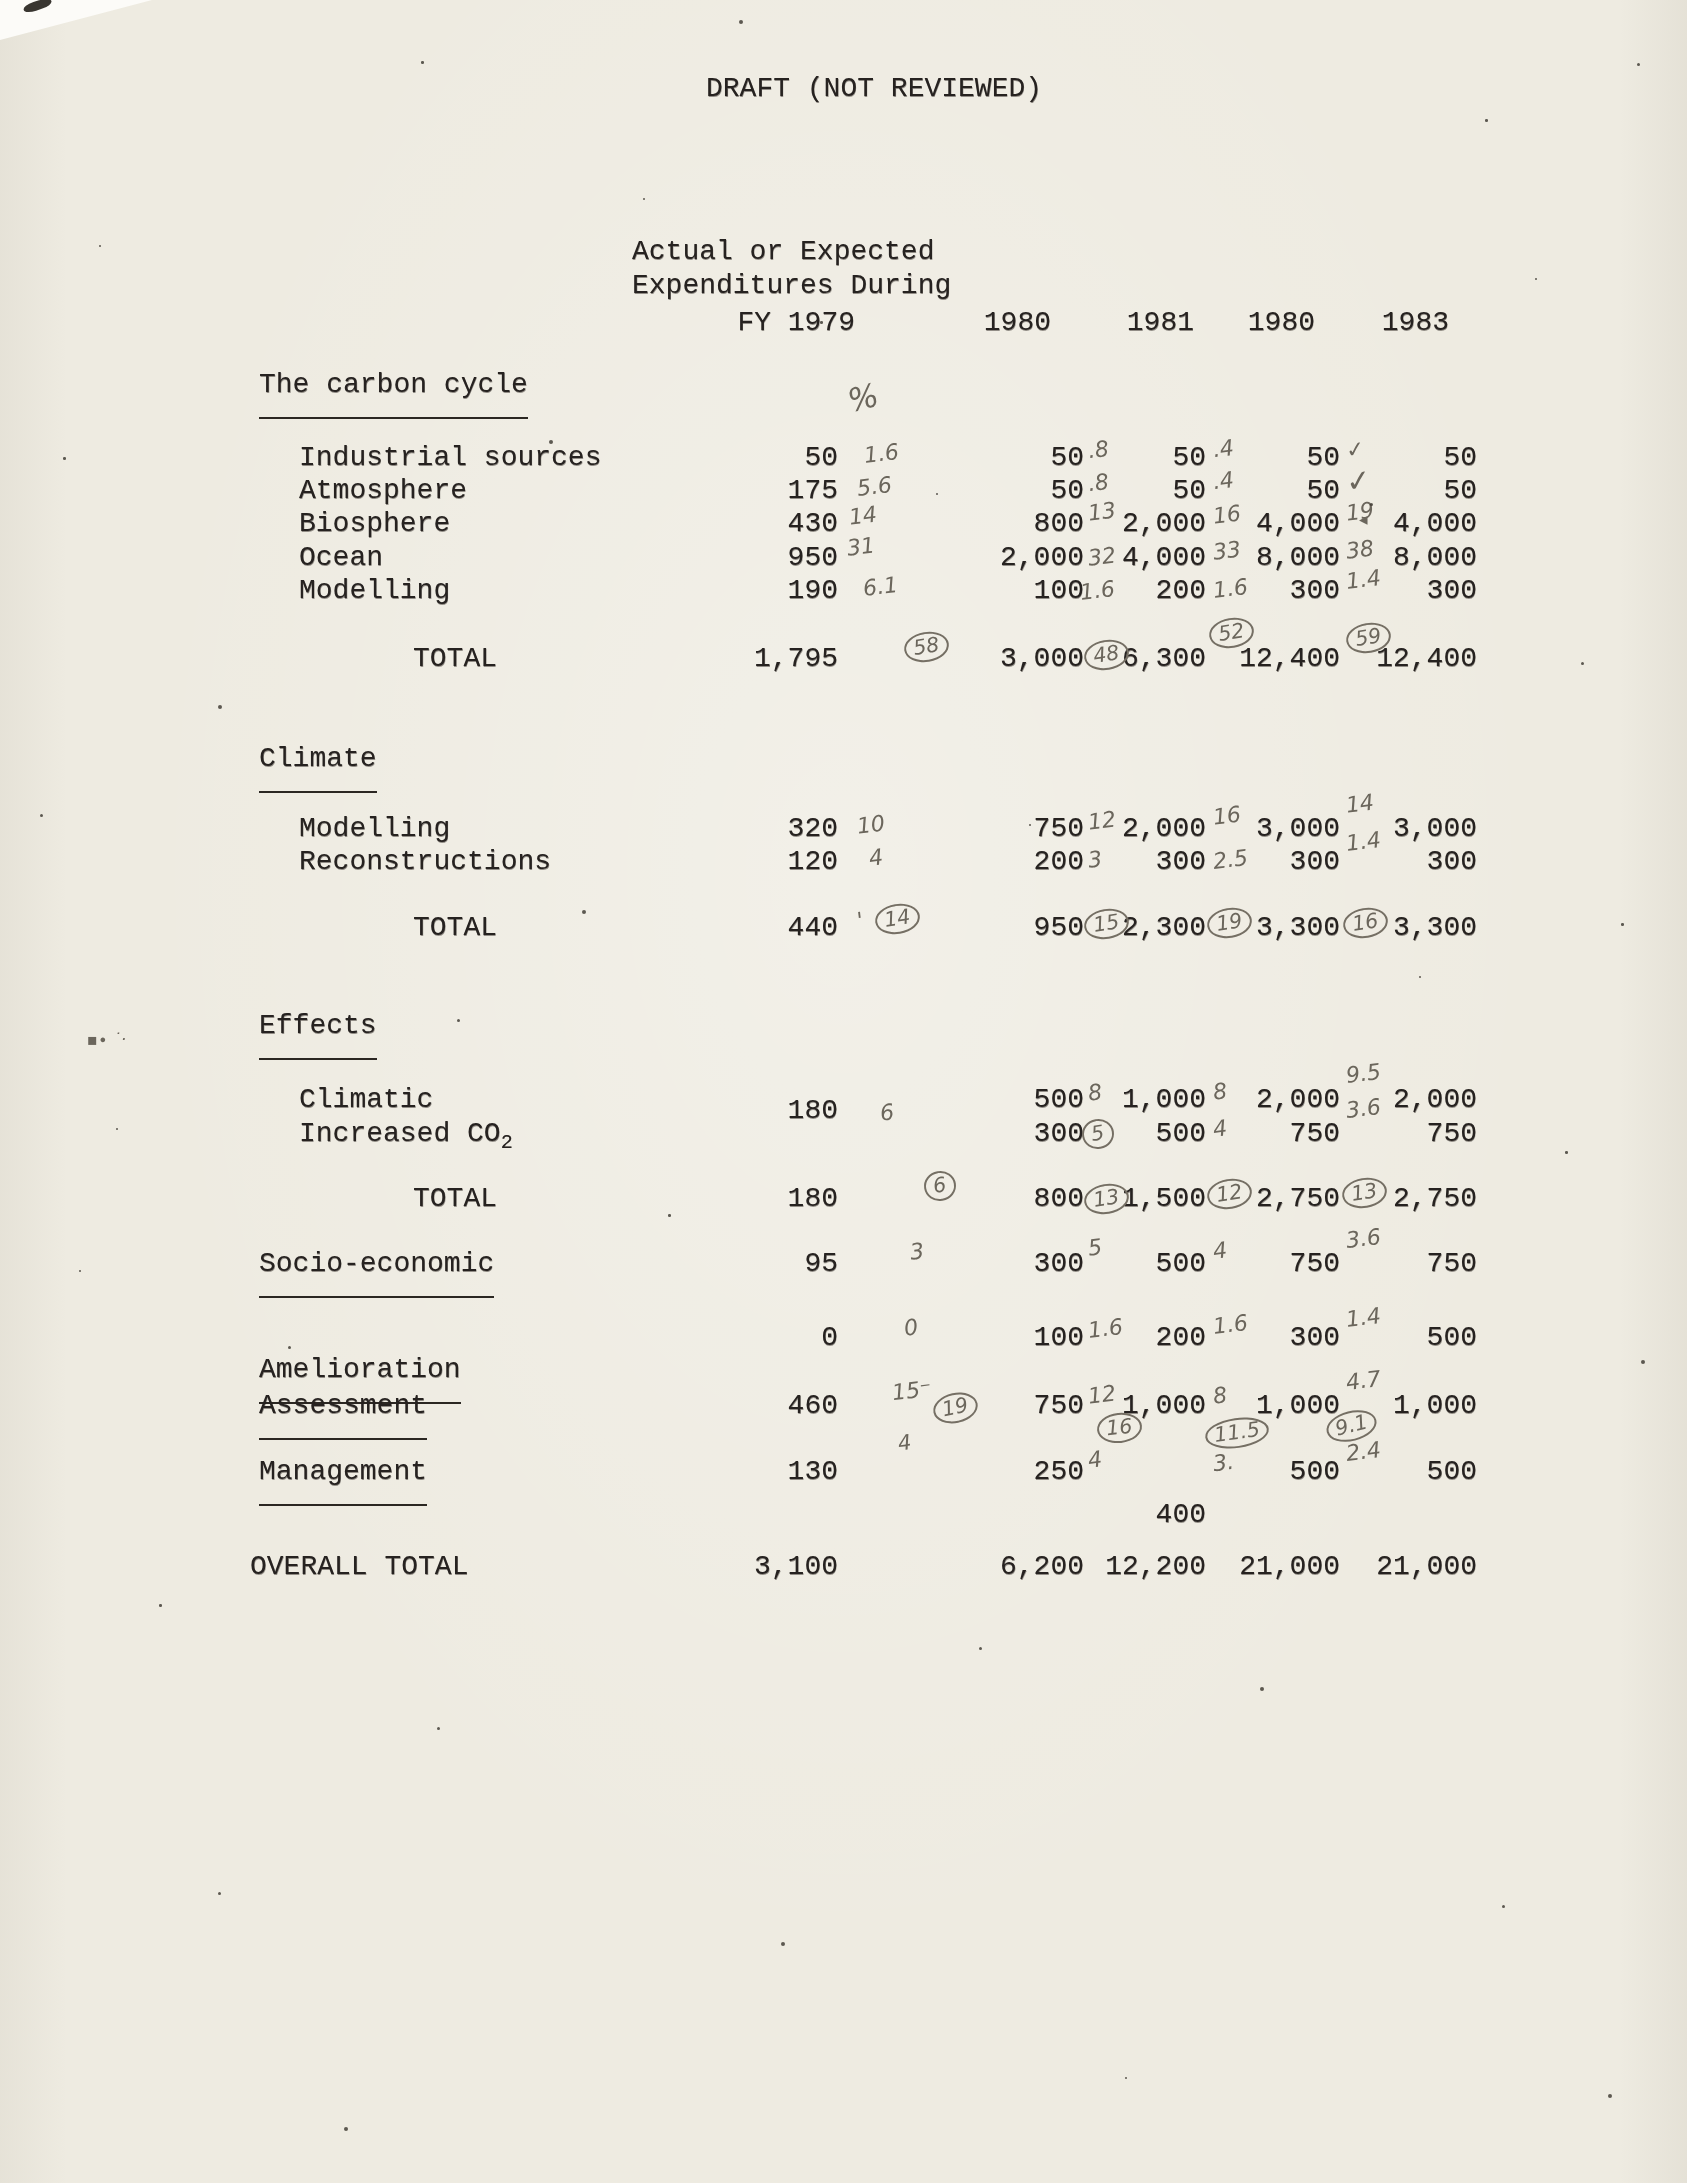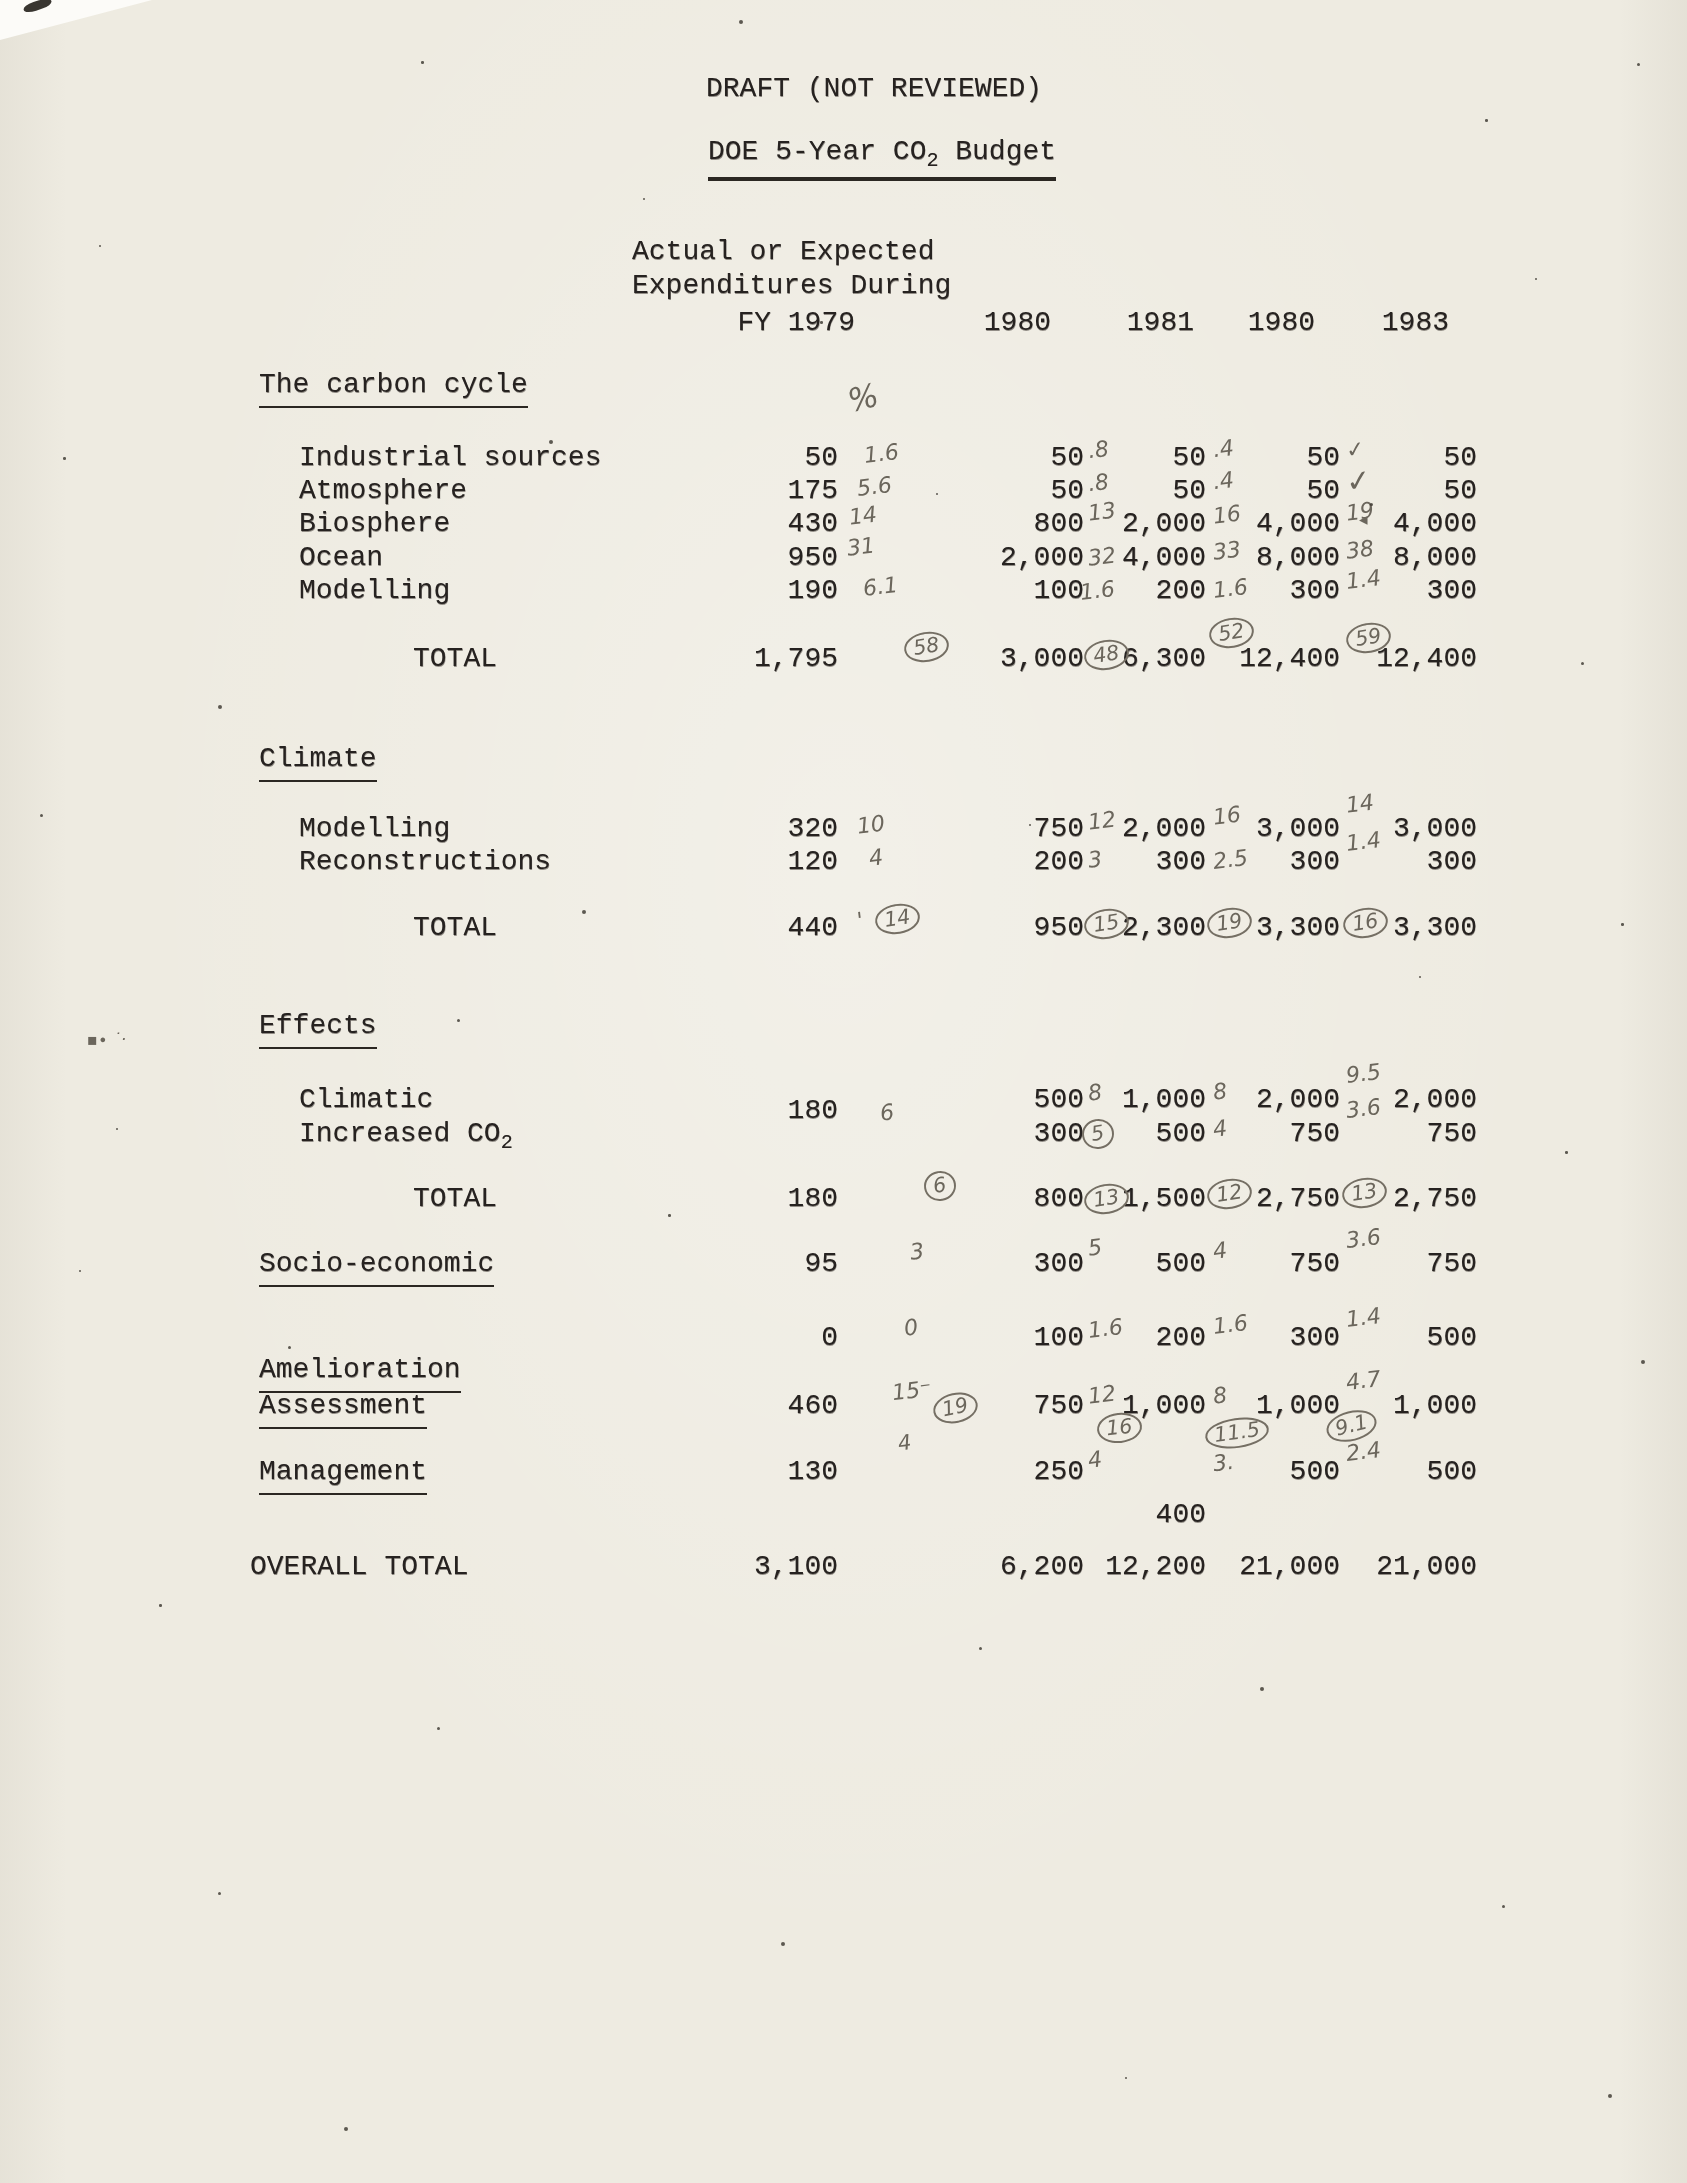--- a/index.html
+++ b/index.html
@@ -16,21 +16,21 @@
   }
   .typed{
     position:absolute;
     font-size:28px;
     line-height:1.05;
     white-space:pre;
     color:#262220;
     text-shadow:0.4px 0.5px 0.4px rgba(30,25,20,0.45);
   }
   .right-val{text-align:right;}
-  .u{border-bottom:2.6px solid #2b2722;padding-bottom:7px;}
+  .u{border-bottom:2.6px solid #2b2722;padding-bottom:18px;}
   .title-u{border-bottom:4.6px solid #2b2722;padding-bottom:6px;}
   sub.s{font-size:20px;vertical-align:-6.6px;}
   .hw{
     position:absolute;
     font-family:"DejaVu Sans",sans-serif;
     font-style:italic;
     font-size:22px;
     color:#6b665c;
     transform:rotate(-7deg);
     white-space:nowrap;
@@ -57,21 +57,20 @@
 </style>
 </head>
 <body>
 
 <div class="page">
   <div class="corner"></div>
   <div class="corner-smudge"></div>
 
   <div class="typed" style="left:706px;top:74px;">DRAFT (NOT REVIEWED)</div>
 
-  <div class="typed title-u" style="left:708px;top:137px;"><span>DOE 5-Year CO</span><sub class="s">2</sub><span> Budget</span></div>
 
   <div class="typed" style="left:632px;top:237px;">Actual or Expected</div>
   <div class="typed" style="left:632px;top:271px;">Expenditures During</div>
 
   <div class="typed right-val" style="right:832px;top:308px;">FY 1979</div>
   <div class="typed right-val" style="right:636px;top:308px;margin-left:26px;">1980</div>
   <div class="typed right-val" style="right:493px;top:308px;">1981</div>
   <div class="typed right-val" style="right:372px;top:308px;">1980</div>
   <div class="typed right-val" style="right:238px;top:308px;">1983</div>
 

